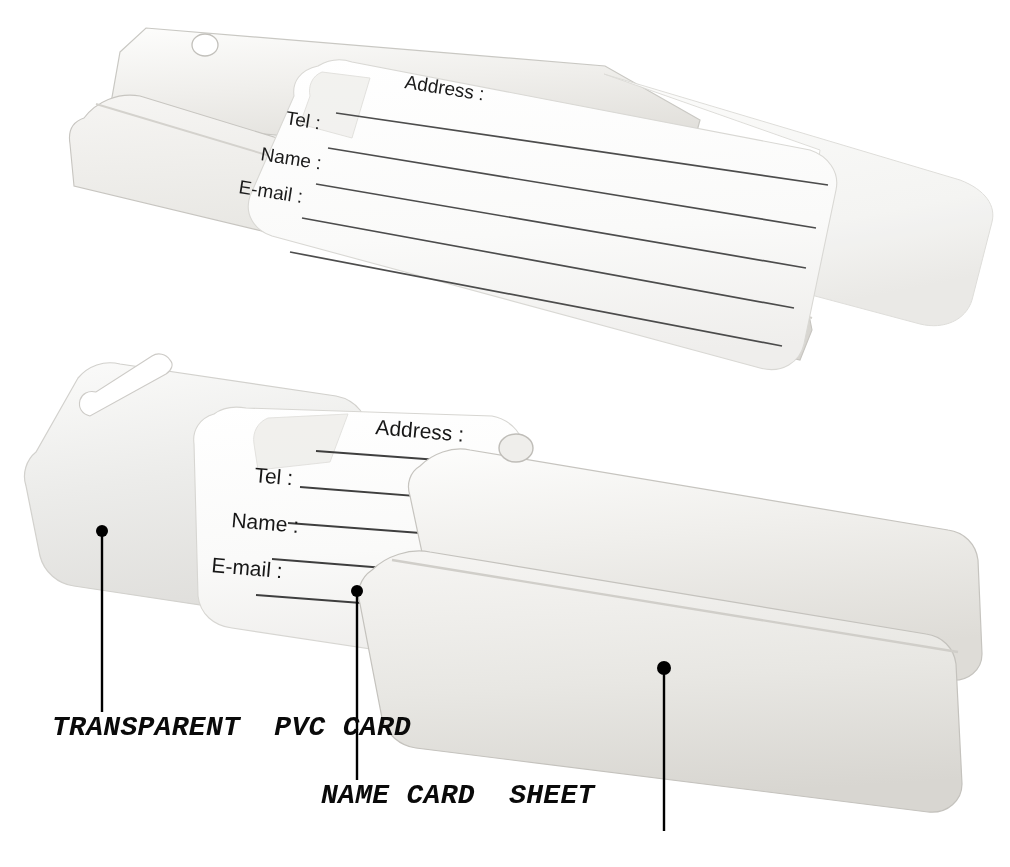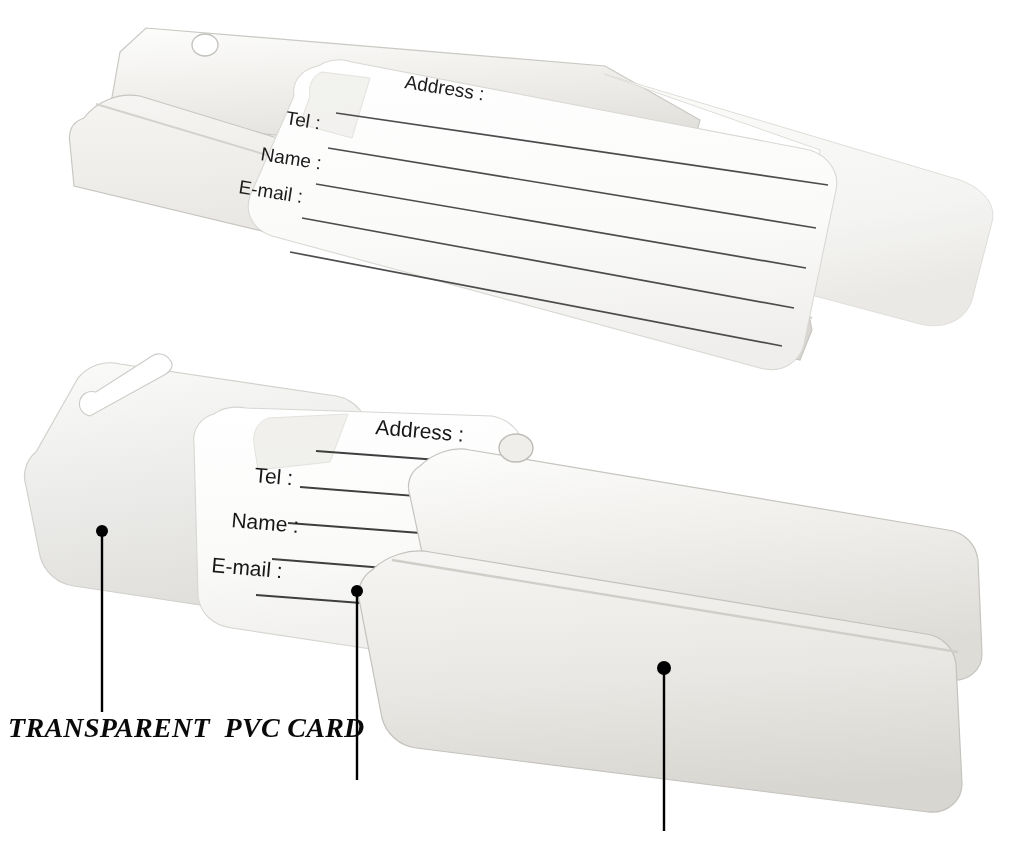--- a/index.html
+++ b/index.html
@@ -8,27 +8,28 @@
     background:#ffffff;
     font-family:"Liberation Sans", sans-serif;
     overflow:hidden;
     position:relative;
   }
   #stage{position:absolute;left:0;top:0;width:1010px;height:867px;}
   .svgroot{position:absolute;left:0;top:0;width:1010px;height:867px;}
 
   .callout-label{
     position:absolute;
-    font-family:Liberation Serif, serif;
+    font-family:Liberation Mono, monospace;
     font-weight:bold;
     font-style:italic;
     color:#0a0a0a;
     white-space:pre;
     letter-spacing:0.3px;
     line-height:1;
+    margin-left:44px;
   }
   #label-pvc{left:8px;  top:714px; font-size:28px;}
   #label-sheet{left:277px;top:782px; font-size:28px;}
   #label-case{left:588px;top:833px; font-size:28px;}
 </style>
 </head>
 <body>
 
 <div id="stage">
 
@@ -171,15 +172,16 @@
       </g>
       <g>
         <line x1="664" y1="668" x2="664" y2="831" stroke="#000000" stroke-width="2.4"></line>
         <circle cx="664" cy="668" r="7" fill="#000000"></circle>
       </g>
     </g>
   </svg>
 
   <div class="callout-label" id="label-pvc">TRANSPARENT  PVC CARD</div>
 
+  <div class="callout-label" id="label-sheet">NAME CARD  SHEET</div>
 
 
 </div>
 
 </body></html>

